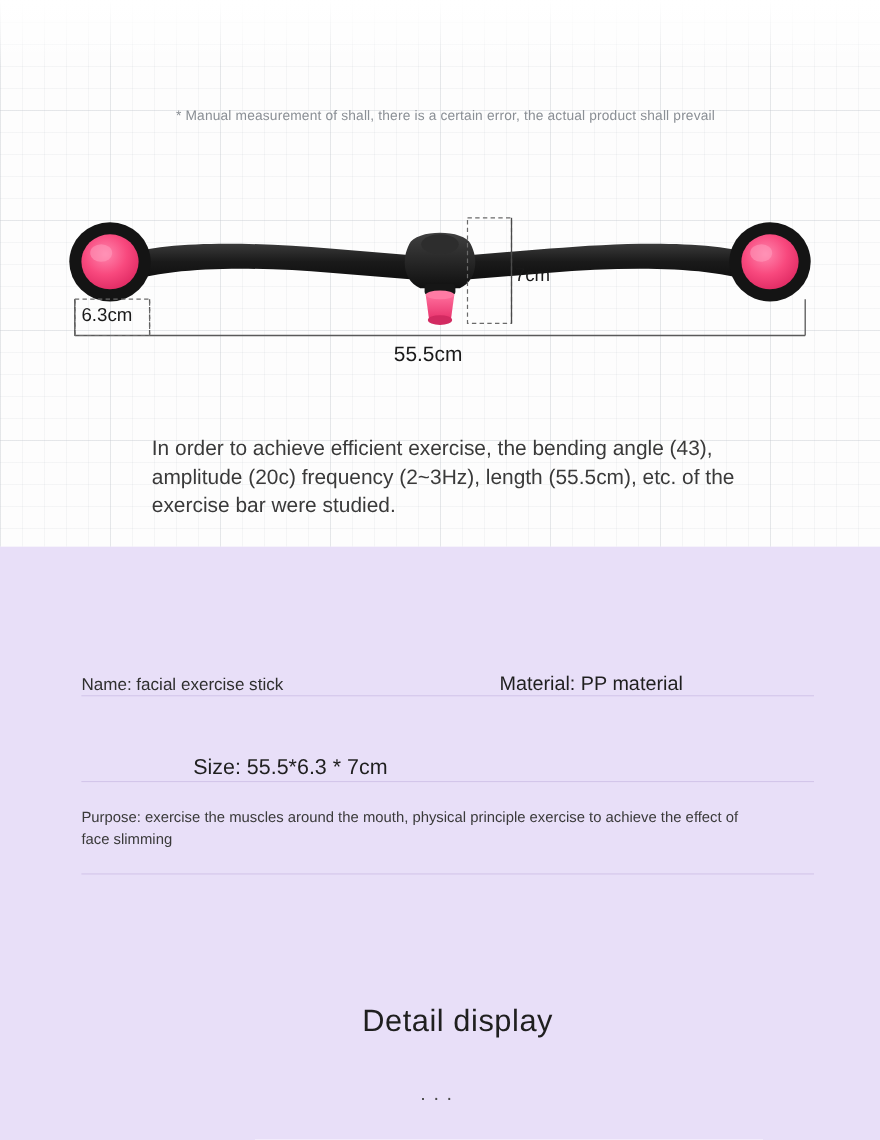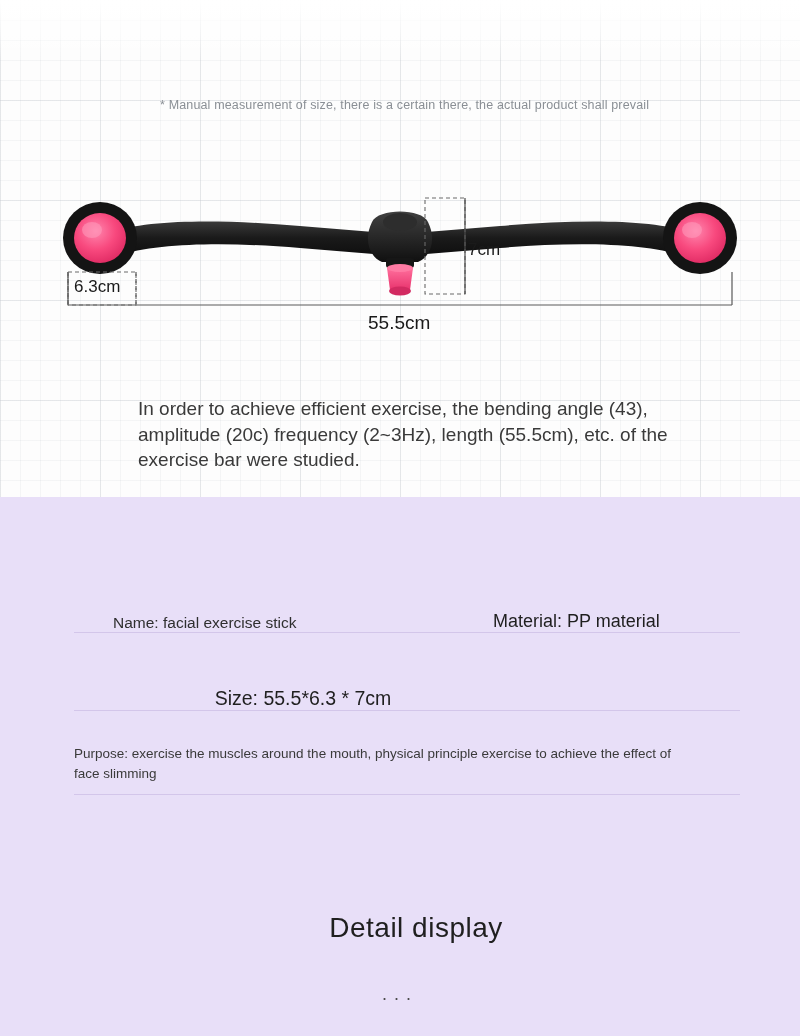--- a/index.html
+++ b/index.html
@@ -64,21 +64,21 @@
 
   
   .dim-label {
     position: absolute;
     font-size: 17px;
     color: #1a1a1a;
     font-family: "Liberation Sans", sans-serif;
   }
   .dim-63 { left: 74px; top: 277px; }
   .dim-7  { left: 468px; top: 240px; }
-  .dim-555 { left: 368px; top: 312px; font-size: 19px; }
+  .dim-555 { left: 358px; top: 312px; font-size: 19px; }
 
   .study-text {
     position: absolute;
     left: 138px;
     top: 396px;
     width: 530px;
     font-size: 19px;
     line-height: 1.35;
     color: #3a3a3a;
   }
@@ -99,22 +99,22 @@
     width: 666px;
   }
   .spec-row {
     display: flex;
     align-items: flex-end;
     border-bottom: 1px solid #d3c6ea;
     box-sizing: border-box;
   }
   .spec-row.r1 { height: 48px; }
   .spec-row.r2 { height: 78px; text-align: center; }
-  .spec-row.r3 { height: 84px; align-items: center; padding-top: 22px; }
-  .spec-cell-left { width: 380px; margin-left: 39px; }
+  .spec-row.r3 { height: 84px; align-items: flex-start; padding-top: 22px; }
+  .spec-cell-left { width: 380px; }
   .spec-cell-right { flex: 1; margin-top: 31px; }
   .spec-text-sm {
     font-size: 15.5px;
     color: #2f2f2f;
   }
   .spec-text-lg {
     font-size: 19.5px;
     color: #1f1f1f;
   }
   .spec-text-md {
@@ -151,21 +151,21 @@
   }
 </style>
 </head>
 <body>
 
 <div class="page">
 
   <div class="top-section">
     <div class="top-fade"></div>
 
-    <div class="disclaimer">* Manual measurement of size, there is a certain there, the actual product shall prevail</div>
+    <div class="disclaimer">* Manual measurement of shall, there is a certain error, the actual product shall prevail</div>
 
     <div class="product-area">
       <svg class="stick-svg" width="800" height="200" viewBox="0 0 800 200" xmlns="http://www.w3.org/2000/svg">
         <defs>
           <radialGradient id="padGrad" cx="42%" cy="36%" r="68%">
             <stop offset="0%" stop-color="#ff85ad"></stop>
             <stop offset="55%" stop-color="#f8497e"></stop>
             <stop offset="100%" stop-color="#e02a63"></stop>
           </radialGradient>
           <linearGradient id="barGrad" x1="0" y1="0" x2="0" y2="1">

